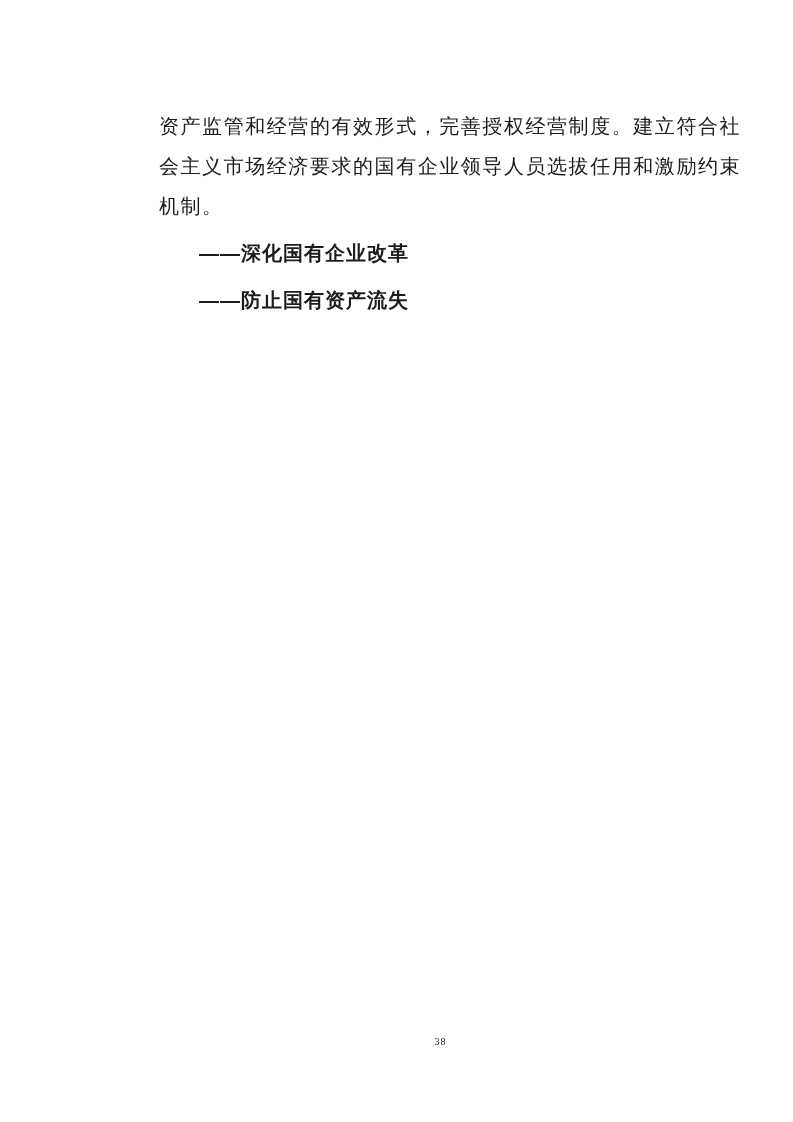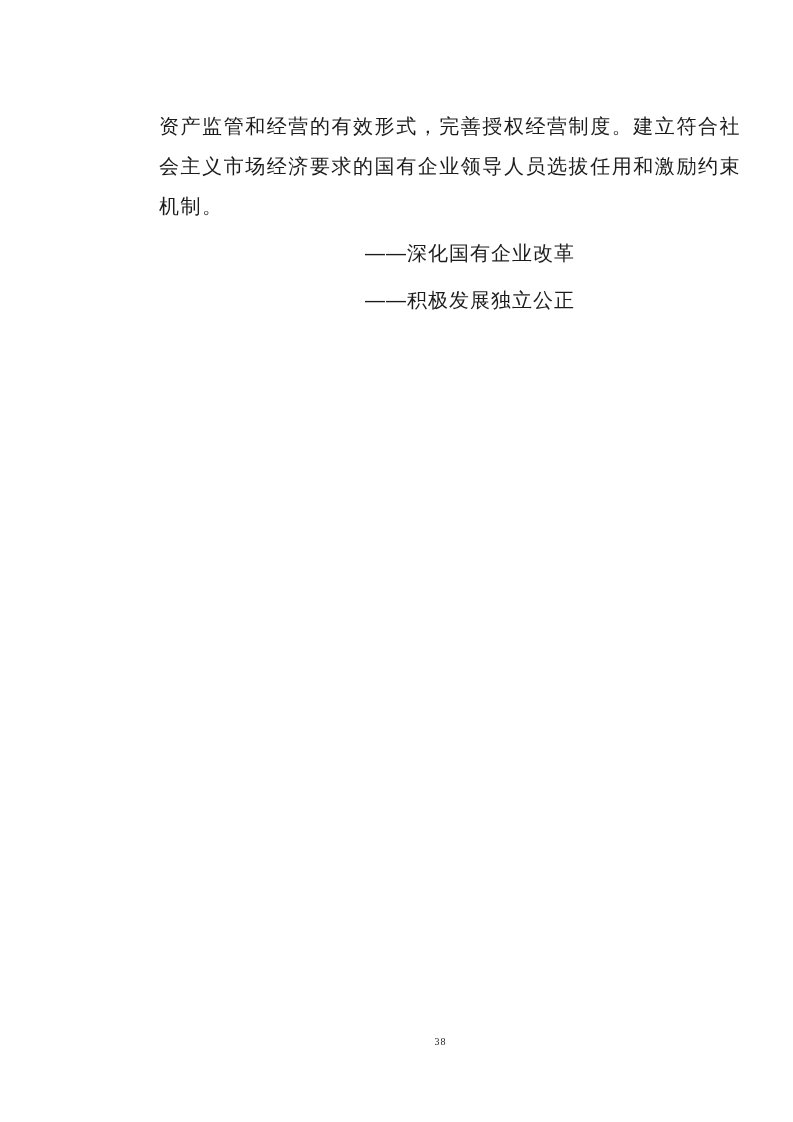--- a/index.html
+++ b/index.html
@@ -31,23 +31,23 @@
     text-align: justify;
     text-justify: inter-character;
     word-break: break-all;
     color: #1c1c1c;
   }
   .content p.indent {
     text-indent: 2em;
   }
   .content p.heading {
     font-family: "Liberation Sans", "DejaVu Sans", sans-serif;
-    font-weight: normal;
+    font-weight: bold;
     text-indent: 2em;
-    text-align: center;
+    text-align: left;
     letter-spacing: 1px;
     margin-top: 7px;
   }
   .page-number {
     position: absolute;
     left: 0;
     right: 0;
     top: 1036px;
     text-align: center;
     font-size: 10px;
@@ -56,16 +56,16 @@
     font-family: "Liberation Serif", "DejaVu Serif", serif;
   }
 </style>
 </head>
 <body>
 
 <div class="page">
   <div class="content">
     <p class="body">资产监管和经营的有效形式，完善授权经营制度。建立符合社会主义市场经济要求的国有企业领导人员选拔任用和激励约束机制。</p>
     <p class="heading">——深化国有企业改革</p>
-    <p class="heading">——积极发展独立公正</p>
+    <p class="heading">——防止国有资产流失</p>
   </div>
   <div class="page-number">38</div>
 </div>
 
 </body></html>

